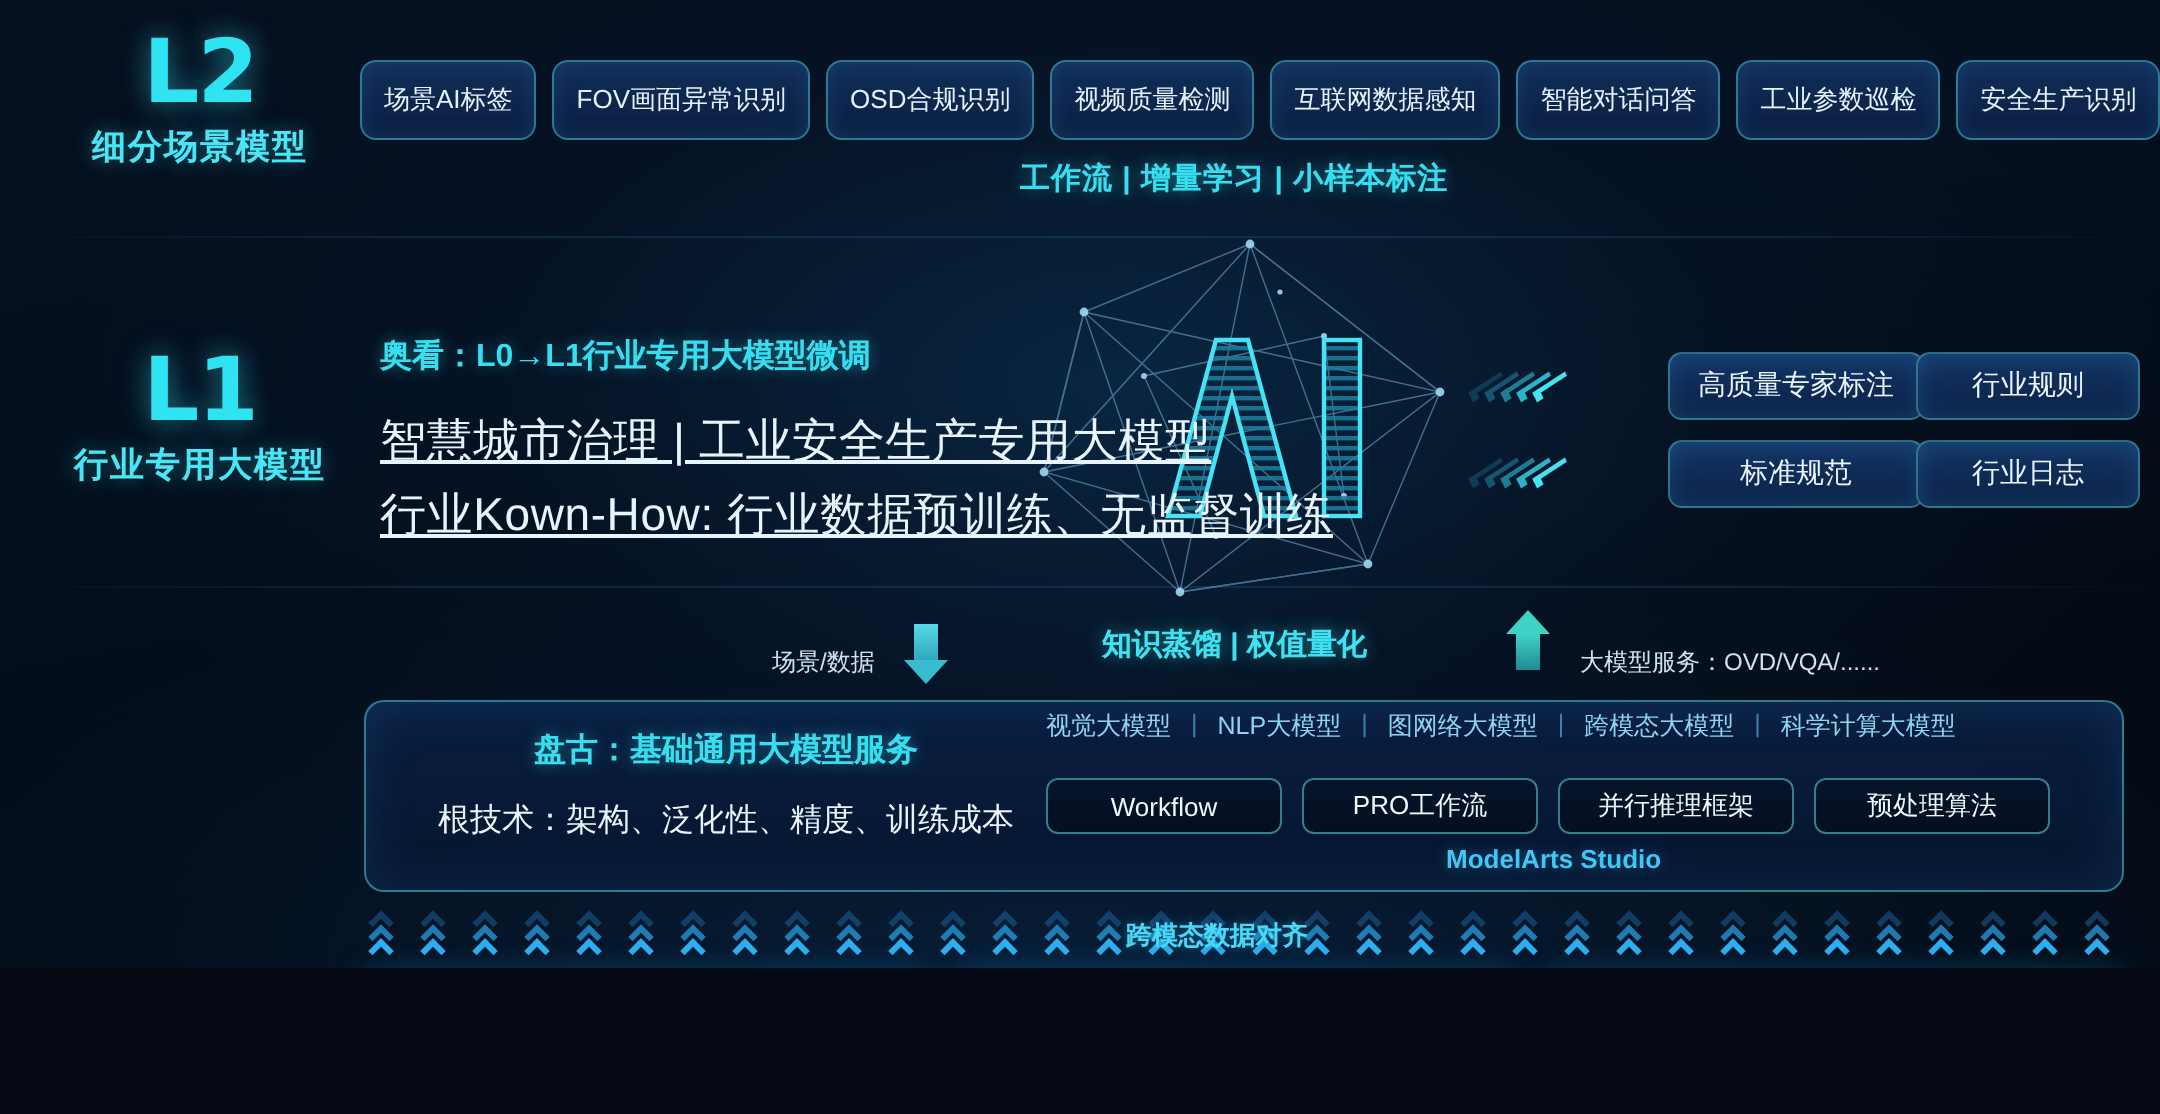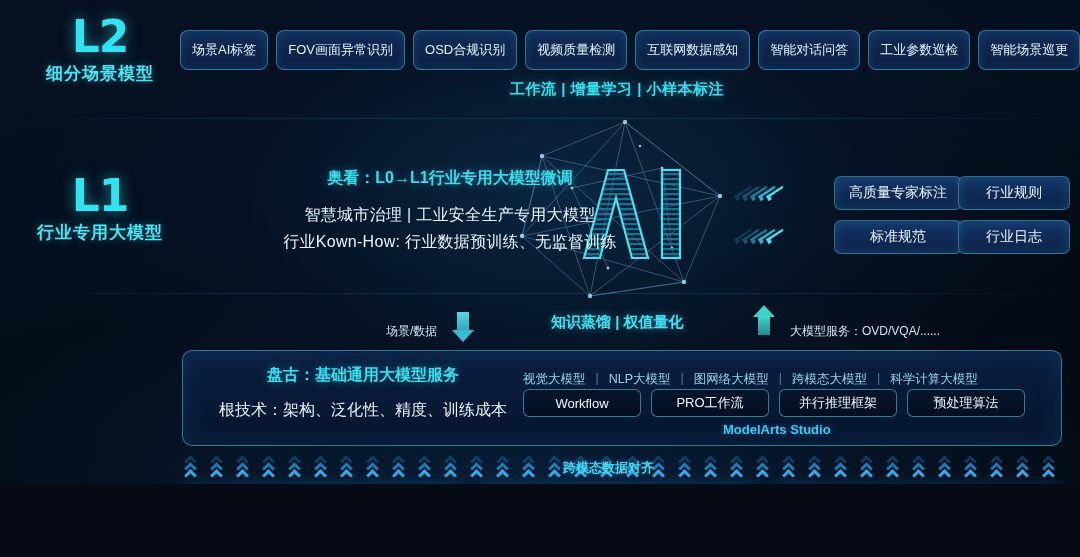--- a/index.html
+++ b/index.html
@@ -88,34 +88,34 @@
     text-shadow: 0 0 8px rgba(47,228,242,0.45);
     letter-spacing: 0.5px;
   }
 
   
   .l1-text {
     position: absolute;
     left: 190px;
     top: 168px;
     width: 520px;
-    text-align: center;
   }
   .l1-title {
     font-size: 16px;
     font-weight: bold;
     color: #35dff0;
     text-shadow: 0 0 8px rgba(47,228,242,0.4);
     margin-bottom: 16px;
   }
   .l1-line {
-    font-size: 16px;
+    font-size: 23px;
     color: #e8f4fb;
     margin-bottom: 6px;
     letter-spacing: 0.3px;
+    text-decoration: underline;
   }
 
   
   .ai-orb {
     position: absolute;
     left: 512px; top: 118px;
     width: 240px; height: 190px;
   }
   .ai-orb svg { display: block; }
 
@@ -194,21 +194,21 @@
     color: #35dff0;
     text-shadow: 0 0 8px rgba(47,228,242,0.4);
     margin-bottom: 14px;
   }
   .l0-sub {
     font-size: 16px;
     color: #eaf4fb;
   }
   .l0-models {
     position: absolute;
-    left: 340px; top: 20px;
+    left: 340px; top: 4px;
     display: flex;
     gap: 10px;
     font-size: 12.5px;
     color: #8fd4f0;
   }
   .l0-models .sep { color: #3f7fa8; }
   .l0-btns {
     position: absolute;
     left: 340px; top: 38px;
     display: flex;
@@ -327,21 +327,20 @@
 
 
   <div class="l2-row">
     <div class="chip">场景AI标签</div>
     <div class="chip">FOV画面异常识别</div>
     <div class="chip">OSD合规识别</div>
     <div class="chip">视频质量检测</div>
     <div class="chip">互联网数据感知</div>
     <div class="chip">智能对话问答</div>
     <div class="chip">工业参数巡检</div>
-    <div class="chip">智能场景巡更</div>
     <div class="chip">安全生产识别</div>
 
   </div>
 
   <div class="workflow-line">工作流 | 增量学习 | 小样本标注</div>
 
   <div class="ai-orb">
     <svg width="240" height="190" viewBox="0 0 240 190">
       <g stroke="#5b8fb5" stroke-width="0.7" fill="none" opacity="0.72">
         <polygon points="113,4 30,38 10,118 78,178 172,164 208,78"></polygon>

